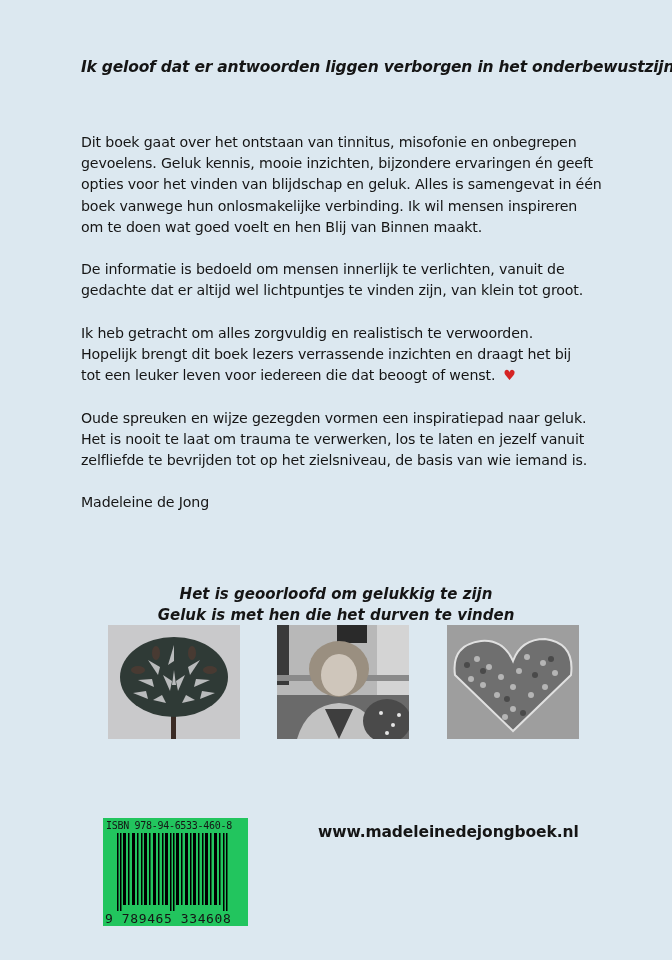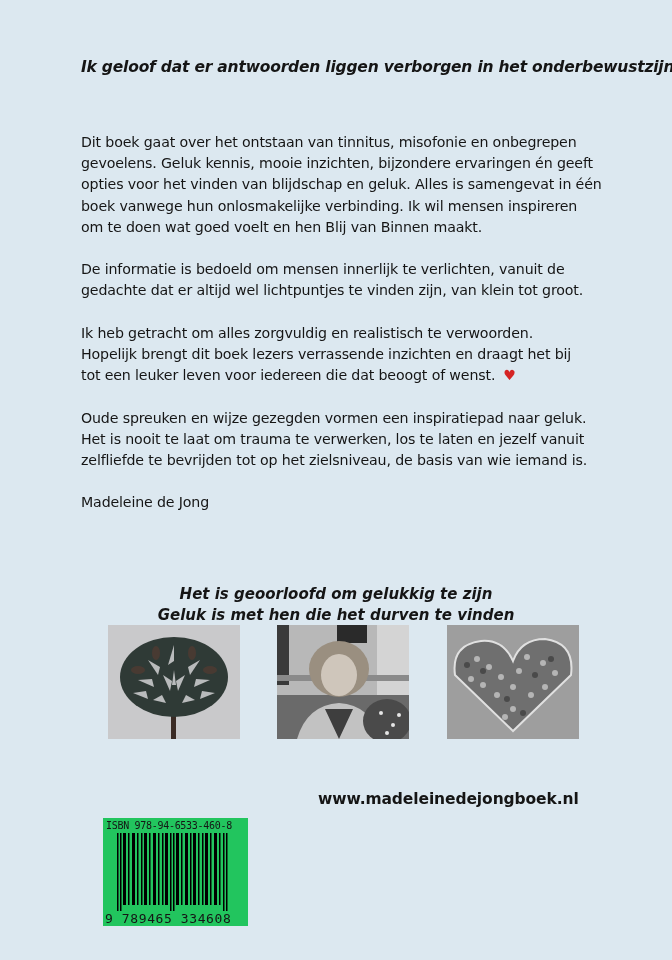--- a/index.html
+++ b/index.html
@@ -31,21 +31,21 @@
     line-height: 21px;
     margin-top: 44px;
   }
   .quotes div { white-space: nowrap; }
   .photo {
     position: absolute; top: 625px; width: 132px; height: 114px;
     overflow: hidden;
   }
   .photo svg { display: block; width: 100%; height: 100%; }
   .website {
-    position: absolute; left: 318px; top: 790px;
+    position: absolute; left: 318px; top: 823px;
     font-size: 15.5px; font-weight: bold;
     letter-spacing: -0.1px;
   }
   .barcode {
     position: absolute; left: 103px; top: 818px;
     width: 145px; height: 108px; background: #22c55e;
   }
   .isbn-label {
     position: absolute; left: 3px; top: 2px;
     font-family: "DejaVu Sans Mono", monospace; font-size: 10px;

